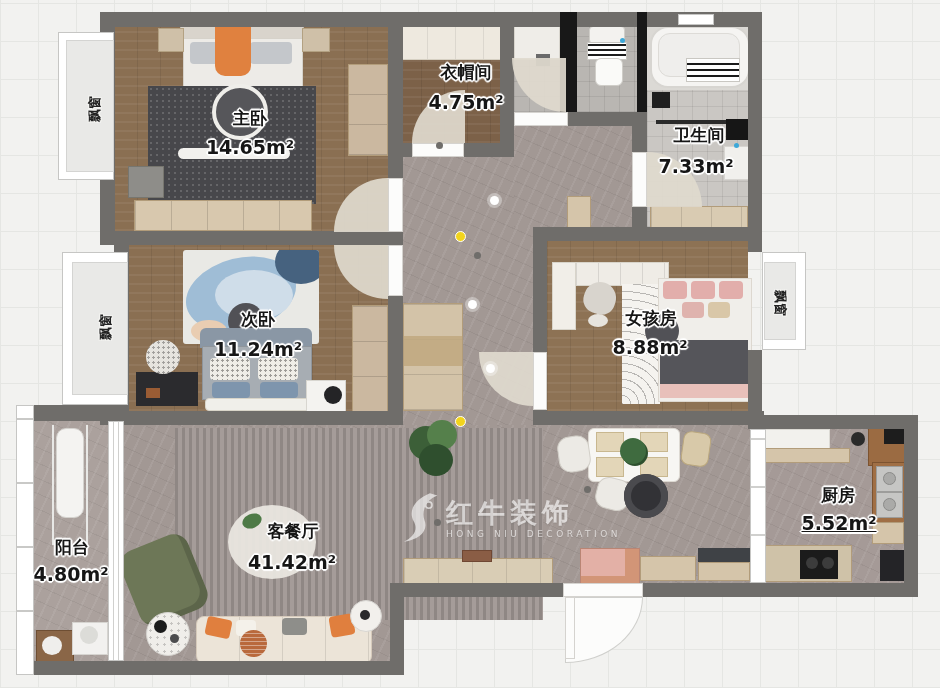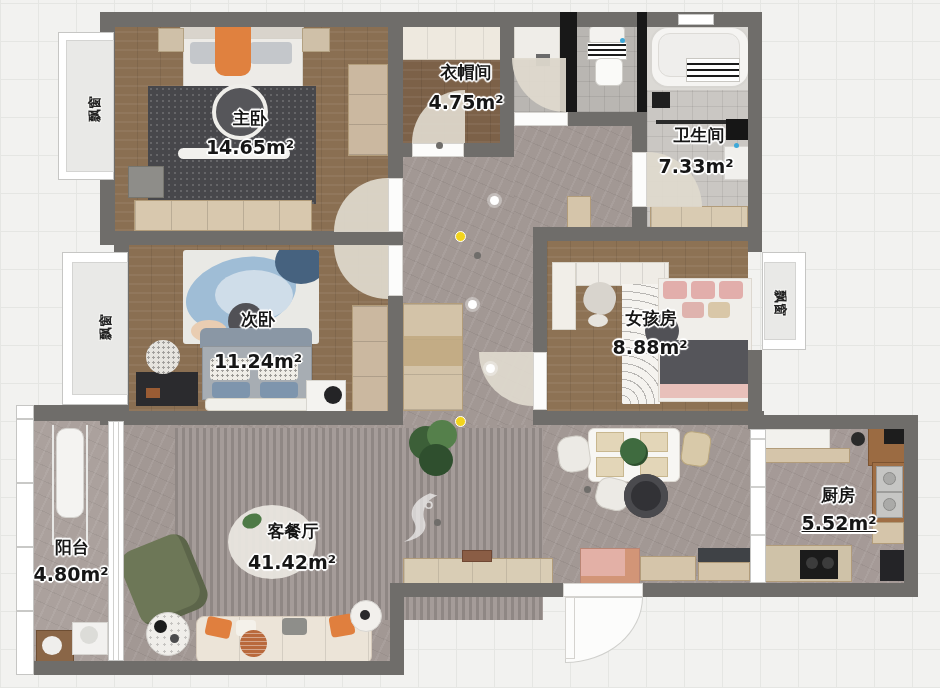--- a/index.html
+++ b/index.html
@@ -282,36 +282,40 @@
   <div class="gdot" style="left:584px;top:486px;"></div>
   <div class="gdot" style="left:434px;top:519px;"></div>
 
   <div class="lbl lblName" style="left:250px;top:118px;">主卧</div>
   <div class="lbl lblArea" style="left:250px;top:147px;">14.65m²</div>
   <div class="lbl lblName" style="left:466px;top:72px;">衣帽间</div>
   <div class="lbl lblArea" style="left:466px;top:102px;">4.75m²</div>
   <div class="lbl lblName" style="left:699px;top:135px;">卫生间</div>
   <div class="lbl lblArea" style="left:696px;top:166px;">7.33m²</div>
   <div class="lbl lblName" style="left:258px;top:319px;">次卧</div>
-  <div class="lbl lblArea" style="left:258px;top:361px;">11.24m²</div>
+  <div class="lbl lblArea" style="left:258px;top:349px;">11.24m²</div>
   <div class="lbl lblName" style="left:651px;top:318px;">女孩房</div>
   <div class="lbl lblArea" style="left:650px;top:347px;">8.88m²</div>
   <div class="lbl lblName" style="left:293px;top:531px;">客餐厅</div>
   <div class="lbl lblArea" style="left:292px;top:562px;">41.42m²</div>
   <div class="lbl lblName" style="left:72px;top:547px;">阳台</div>
   <div class="lbl lblArea" style="left:71px;top:574px;">4.80m²</div>
   <div class="lbl lblName" style="left:838px;top:495px;">厨房</div>
   <div class="lbl lblArea" style="left:839px;top:523px;text-decoration:underline;">5.52m²</div>
 
   <div class="bayLbl" style="left:95px;top:109px;transform:translate(-50%,-50%) rotate(-90deg);">飘窗</div>
   <div class="bayLbl" style="left:106px;top:327px;transform:translate(-50%,-50%) rotate(-90deg);">飘窗</div>
   <div class="bayLbl" style="left:780px;top:303px;transform:translate(-50%,-50%) rotate(90deg);">飘窗</div>
 
   <div id="watermark">
     <span style="display:inline-block;width:44px;height:54px;">
       <svg width="44" height="54" viewBox="0 0 40 50">
         <path d="M31 3 C16 9 11 20 16 29 C20 36 17 43 7 48 C21 46 30 38 26 28 C23 20 27 9 38 5 Z" fill="#ffffff"></path>
         <circle cx="30" cy="14" r="3" fill="none" stroke="#ffffff" stroke-width="1.4"></circle>
       </svg>
     </span>
+    <span id="wm-text">
+      <div id="wm-cn">红牛装饰</div>
+      <div id="wm-en">HONG NIU DECORATION</div>
+    </span>
   </div>
 
 </div>
 
 </body></html>

